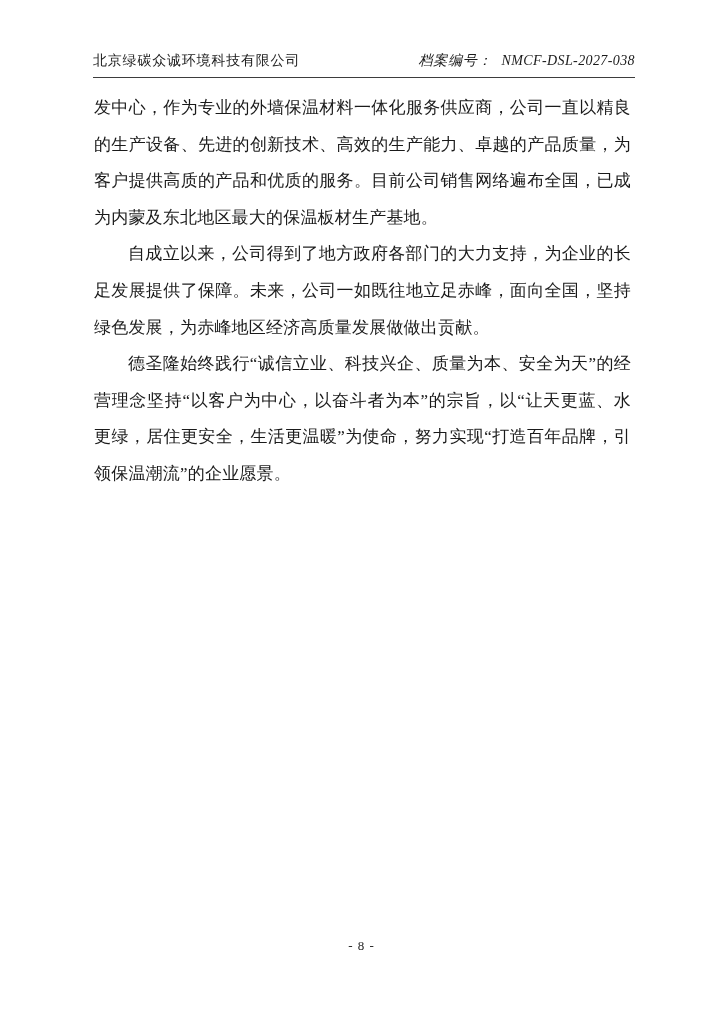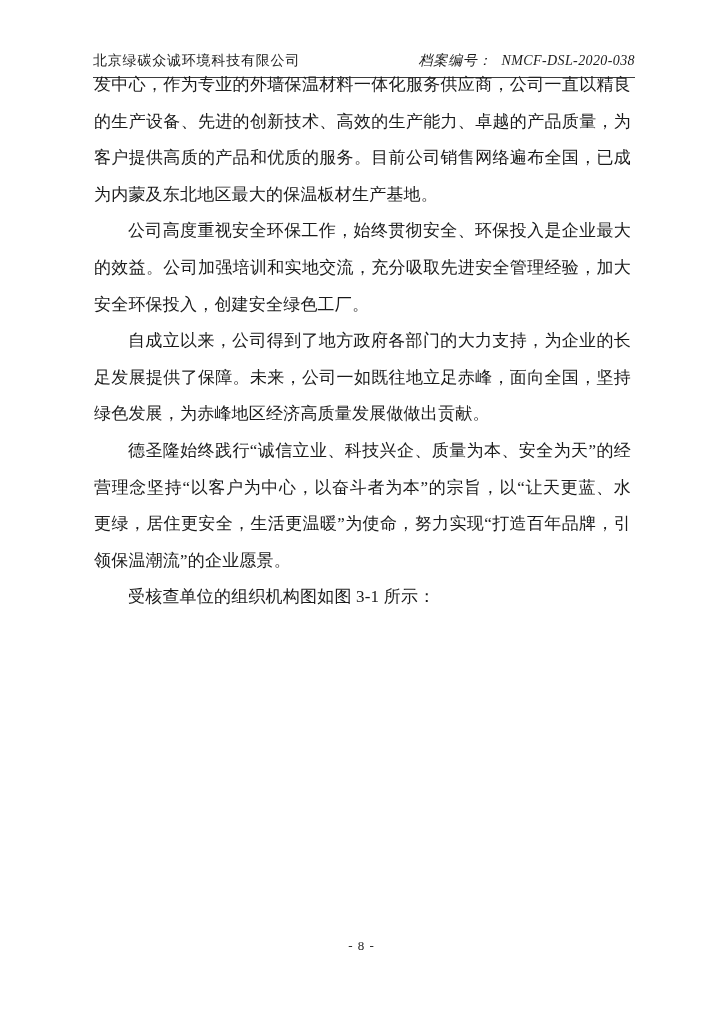--- a/index.html
+++ b/index.html
@@ -38,21 +38,21 @@
   }
   .header .archive-number {
     margin-left: 9px;
     letter-spacing: 0.4px;
   }
   
   .content {
     position: absolute;
     left: 94px;
     width: 537px;
-    top: 67px;
+    top: 90px;
     font-size: 17px;
     line-height: 36.6px;
     text-align: justify;
     text-justify: inter-character;
     letter-spacing: 0.2px;
   }
   .content p {
     margin: 0;
     text-indent: 2em;
   }
@@ -76,29 +76,27 @@
 </style>
 </head>
 <body>
 
 <div class="page">
 
   <div class="header">
     <span>北京绿碳众诚环境科技有限公司</span>
     <span class="archive">
       <span>档案编号：</span>
-      <span class="archive-number">NMCF-DSL-2020-038</span>
+      <span class="archive-number">NMCF-DSL-2027-038</span>
     </span>
   </div>
 
   <div class="content">
     <p class="no-indent">发中心，作为专业的外墙保温材料一体化服务供应商，公司一直以精良的生产设备、先进的创新技术、高效的生产能力、卓越的产品质量，为客户提供高质的产品和优质的服务。目前公司销售网络遍布全国，已成为内蒙及东北地区最大的保温板材生产基地。</p>
-    <p>公司高度重视安全环保工作，始终贯彻安全、环保投入是企业最大的效益。公司加强培训和实地交流，充分吸取先进安全管理经验，加大安全环保投入，创建安全绿色工厂。</p>
     <p>自成立以来，公司得到了地方政府各部门的大力支持，为企业的长足发展提供了保障。未来，公司一如既往地立足赤峰，面向全国，坚持绿色发展，为赤峰地区经济高质量发展做做出贡献。</p>
     <p>德圣隆始终践行“诚信立业、科技兴企、质量为本、安全为天”的经营理念坚持“以客户为中心，以奋斗者为本”的宗旨，以“让天更蓝、水更绿，居住更安全，生活更温暖”为使命，努力实现“打造百年品牌，引领保温潮流”的企业愿景。</p>
-    <p><span>受核查单位的组织机构图如图 </span><span class="fig-ref">3-1</span><span> 所示：</span></p>
   </div>
 
   <div class="footer">
     <span>- 8 -</span>
   </div>
 
 </div>
 
 </body></html>

